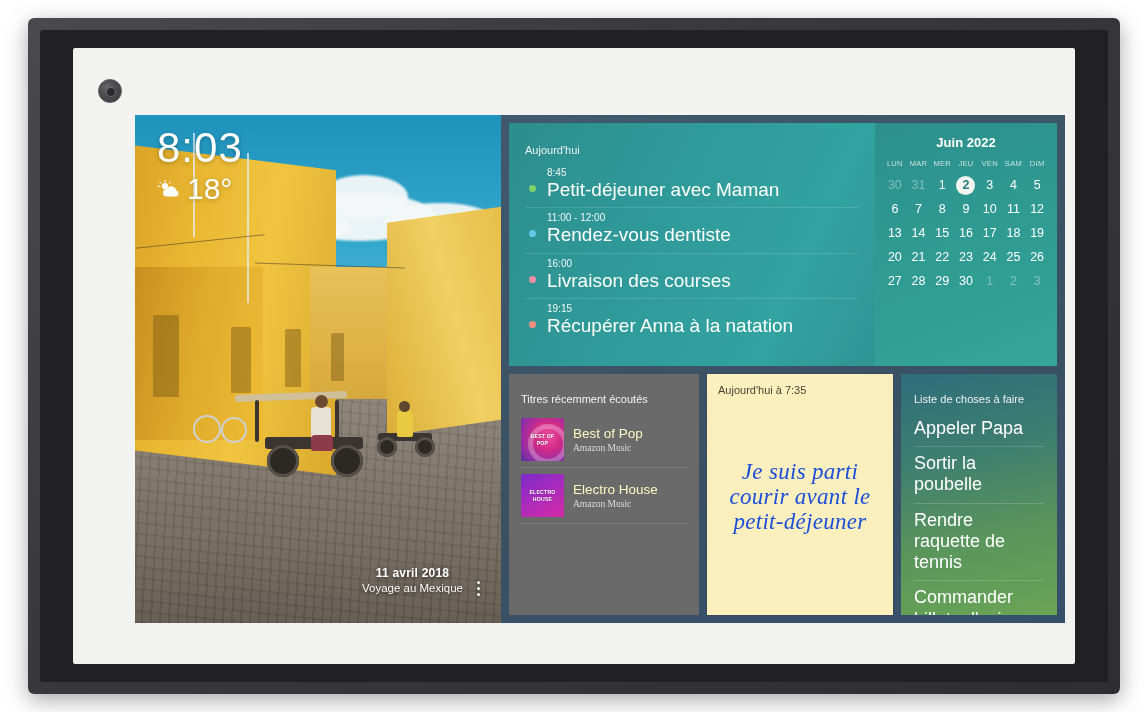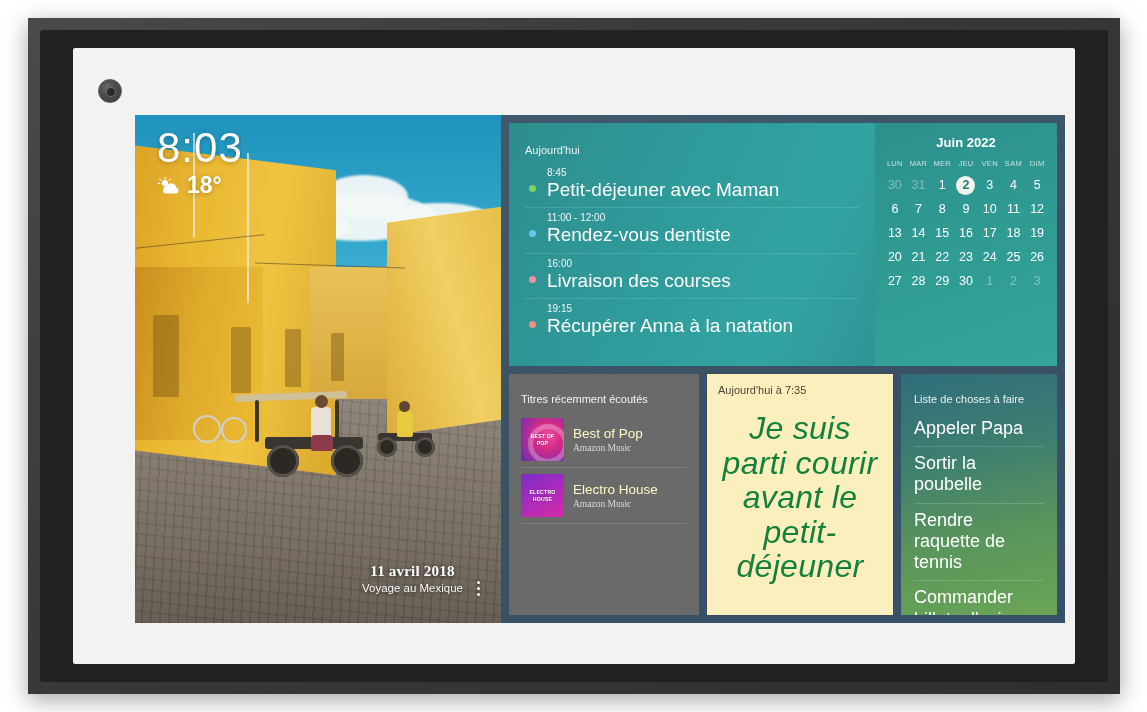--- a/index.html
+++ b/index.html
@@ -9,21 +9,21 @@
     font-family: "Liberation Sans", sans-serif;
     overflow: hidden;
   }
 
   
   #device-frame {
     position: absolute;
     left: 28px; top: 18px;
     width: 1092px; height: 676px;
     background: linear-gradient(140deg, #4a4a4c 0%, #3a3a3c 35%, #2e2e30 100%);
-    border-radius: 0;
+    border-radius: 6px;
     box-shadow: 0 6px 22px rgba(0,0,0,.35);
   }
   #frame-inner-bevel {
     position: absolute;
     left: 12px; top: 12px; right: 12px; bottom: 12px;
     border-radius: 3px;
     background: #212123;
   }
   #screen-mat {
     position: absolute;
@@ -140,21 +140,21 @@
   }
 
   #photo-caption {
     position: absolute;
     right: 38px; bottom: 28px;
     text-align: center;
     color: #ffffff;
     text-shadow: 0 1px 4px rgba(0,0,0,.65);
     line-height: 1.25;
   }
-  #photo-caption .cap-date { font-size: 15px; font-weight: 600; letter-spacing: .2px; font-family: Liberation Serif, serif; }
+  #photo-caption .cap-date { font-size: 12px; font-weight: 600; letter-spacing: .2px; }
   #photo-caption .cap-sub  { font-size: 11.5px; font-weight: 400; opacity: .95; }
   #photo-menu {
     position: absolute; right: 16px; bottom: 24px;
     width: 14px; height: 22px;
     display: flex; flex-direction: column; align-items: center; justify-content: center; gap: 3px;
   }
   #photo-menu i {
     display: block; width: 3px; height: 3px; border-radius: 50%;
     background: #ffffff;
     box-shadow: 0 0 3px rgba(0,0,0,.6);
@@ -166,21 +166,21 @@
     text-shadow: 0 1px 5px rgba(0,0,0,.28);
   }
   #clock-time {
     font-size: 42px; font-weight: 300; line-height: 1; letter-spacing: 1px;
   }
   #clock-weather {
     margin-top: 5px;
     display: flex; align-items: center; gap: 4px;
   }
   #weather-icon { width: 26px; height: 18px; position: relative; flex: none; }
-  #temp-text { font-size: 23px; font-weight: 700; line-height: 1; }
+  #temp-text { font-size: 30px; font-weight: 400; line-height: 1; }
 
   
   #widgets {
     position: relative;
     flex: 1;
     padding: 8px 8px 8px 8px;
     display: flex; flex-direction: column; gap: 8px;
     background: linear-gradient(160deg, #41596c 0%, #3a5164 60%, #37506a 100%);
   }
 
@@ -330,25 +330,25 @@
     display: flex; flex-direction: column;
     box-shadow: 0 0 0 1px rgba(0,0,0,.06);
   }
   #note-head {
     font-size: 11px; color: #4a4535; font-weight: 400;
     flex: none;
   }
   #note-body {
     flex: 1;
     display: flex; align-items: center; justify-content: center;
-    font-family: Liberation Sans, sans-serif;
+    font-family: Liberation Serif, serif;
     font-style: italic;
-    font-size: 32px;
+    font-size: 23px;
     line-height: 1.08;
-    color: #15803d;
+    color: #1d4ed8;
     text-align: center;
     letter-spacing: .3px;
     padding-bottom: 4px;
   }
 
   #todo-panel {
     flex: 1;
     background: linear-gradient(168deg, #2f6d7c 0%, #3f7f6f 35%, #59945c 65%, #6aa556 100%);
     padding: 11px 13px 0 13px;
     overflow: hidden;

